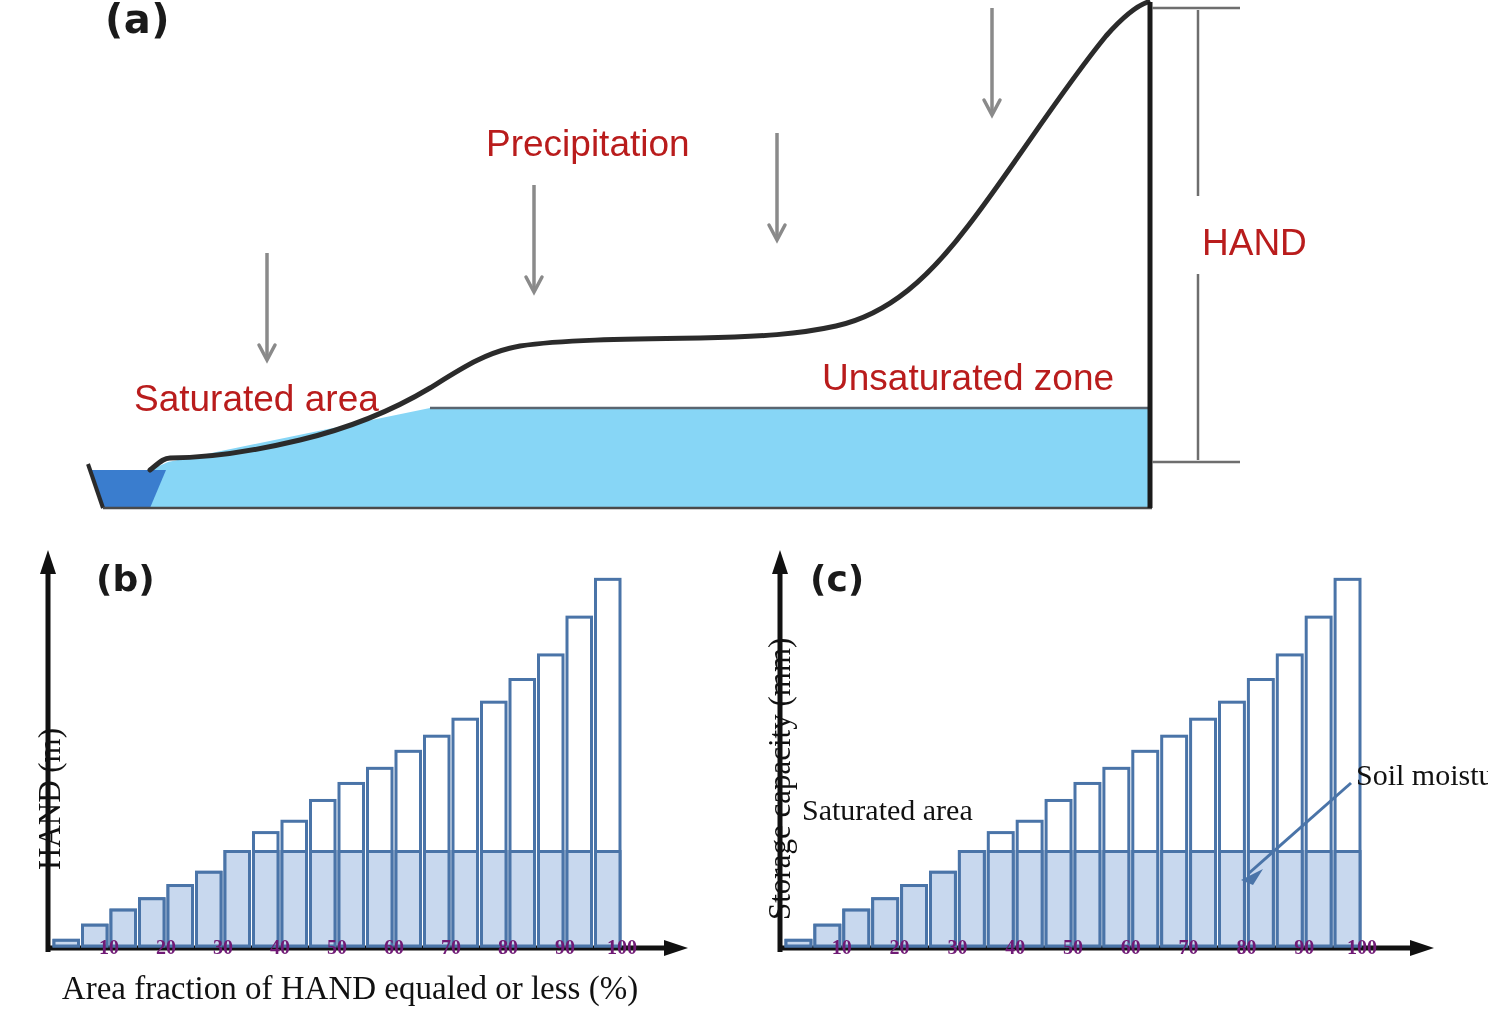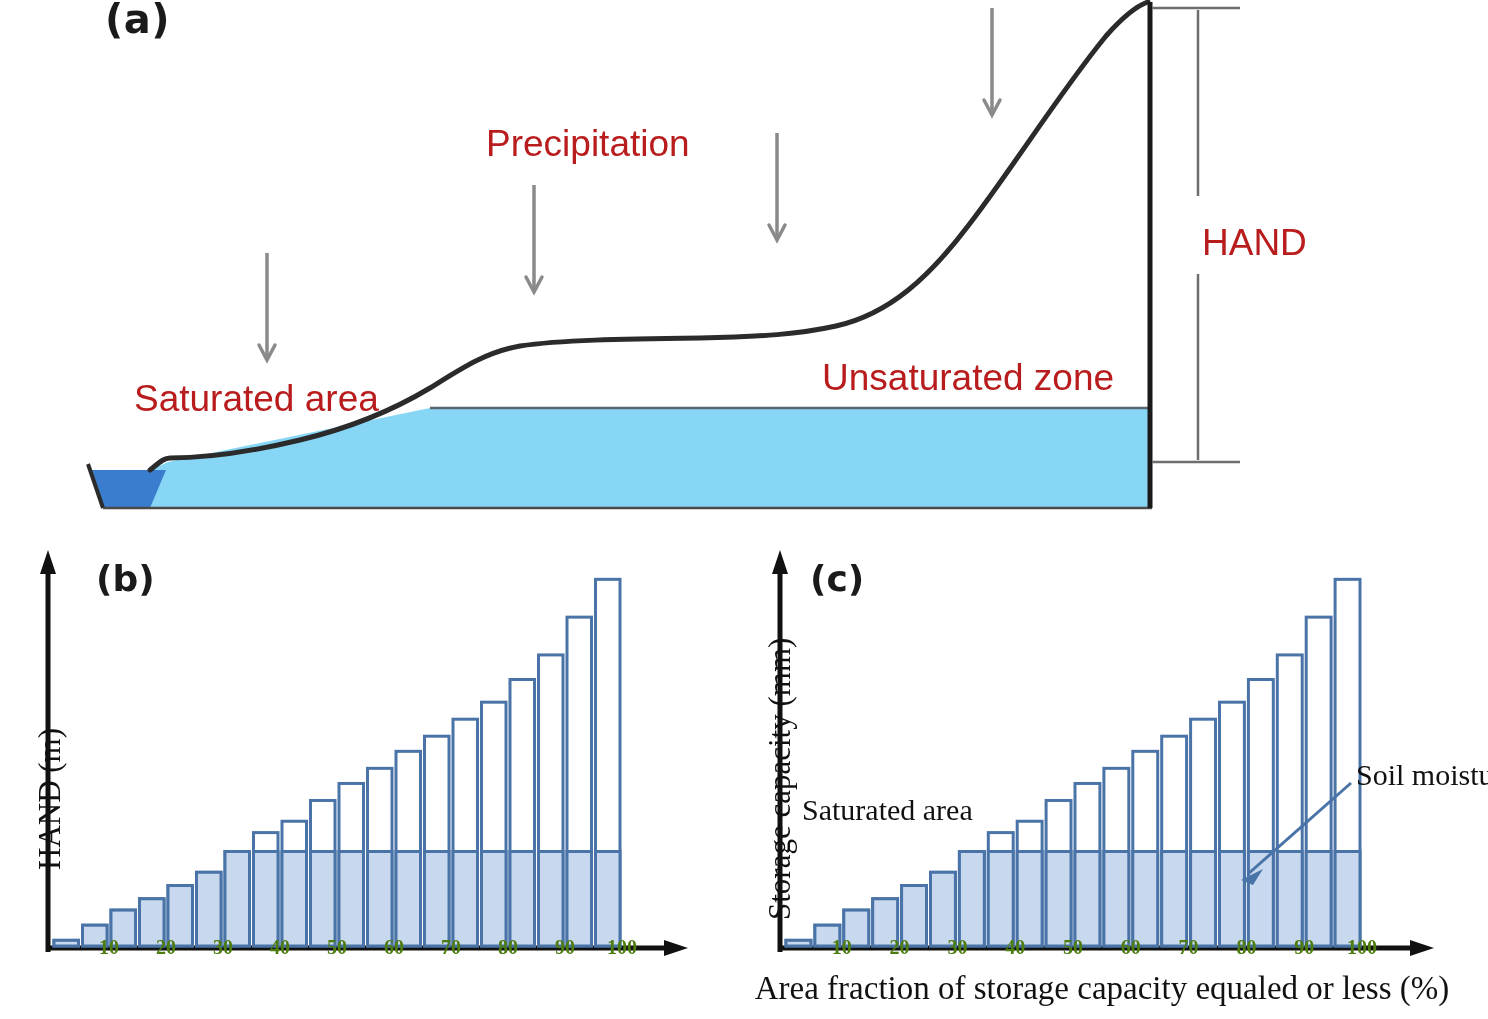--- a/index.html
+++ b/index.html
@@ -23,21 +23,21 @@
   #panel-b{left:0;width:722px;}
   #panel-c{left:722px;width:766px;}
   .panel-bc svg{position:absolute;left:0;top:0;}
 
   .ylab{position:absolute;font-family:"Liberation Serif",serif;
         font-size:31px;color:#111;white-space:nowrap;
         transform-origin:0 0;transform:rotate(-90deg);}
   .xlab{position:absolute;font-family:"Liberation Serif",serif;
         font-size:33px;color:#111;white-space:nowrap;text-align:center;}
   .tick{position:absolute;font-family:"Liberation Serif",serif;
-        font-size:20px;font-weight:700;color:#4d7c0f;text-align:center;
+        font-size:20px;font-weight:700;color:#701a75;text-align:center;
         width:50px;margin-left:-25px;}
   .anno{position:absolute;font-family:"Liberation Serif",serif;
         font-size:30px;color:#111;white-space:nowrap;}
   .anno.two-line{white-space:normal;width:190px;line-height:1.12;}
   .tag-bc{position:absolute;font-family:"DejaVu Sans",sans-serif;
           font-size:36px;font-weight:600;color:#1a1a1a;}
 </style>
 </head>
 <body>
 
@@ -168,20 +168,21 @@
         <div class="tick" style="left: 223px; top: 396px;">30</div>
         <div class="tick" style="left: 280px; top: 396px;">40</div>
         <div class="tick" style="left: 337px; top: 396px;">50</div>
         <div class="tick" style="left: 394px; top: 396px;">60</div>
         <div class="tick" style="left: 451px; top: 396px;">70</div>
         <div class="tick" style="left: 508px; top: 396px;">80</div>
         <div class="tick" style="left: 565px; top: 396px;">90</div>
         <div class="tick" style="left: 622px; top: 396px;">100</div>
       </div>
 
+    <div class="xlab" style="left:0px;top:430px;width:700px;">Area fraction of HAND equaled or less (%)</div>
   </div>
 
   <div id="panel-c" class="panel-bc">
     <svg width="766" height="479" viewBox="0 0 766 479">
       <g stroke="#111111" fill="#111111">
         <path d="M 58 412 L 58 22" stroke-width="5"></path>
         <path d="M 50 34 L 58 10 L 66 34 Z" stroke="none"></path>
         <path d="M 58 408 L 700 408" stroke-width="5"></path>
         <path d="M 688 400 L 712 408 L 688 416 Z" stroke="none"></path>
       </g>
@@ -247,16 +248,15 @@
         <div class="tick" style="left: 235.4px; top: 396px;">30</div>
         <div class="tick" style="left: 293.2px; top: 396px;">40</div>
         <div class="tick" style="left: 351px; top: 396px;">50</div>
         <div class="tick" style="left: 408.8px; top: 396px;">60</div>
         <div class="tick" style="left: 466.6px; top: 396px;">70</div>
         <div class="tick" style="left: 524.4px; top: 396px;">80</div>
         <div class="tick" style="left: 582.2px; top: 396px;">90</div>
         <div class="tick" style="left: 640px; top: 396px;">100</div>
       </div>
 
-    <div class="xlab" style="left:10px;top:430px;width:740px;">Area fraction of storage capacity equaled or less (%)</div>
   </div>
 
 </div>
 
 </body></html>

